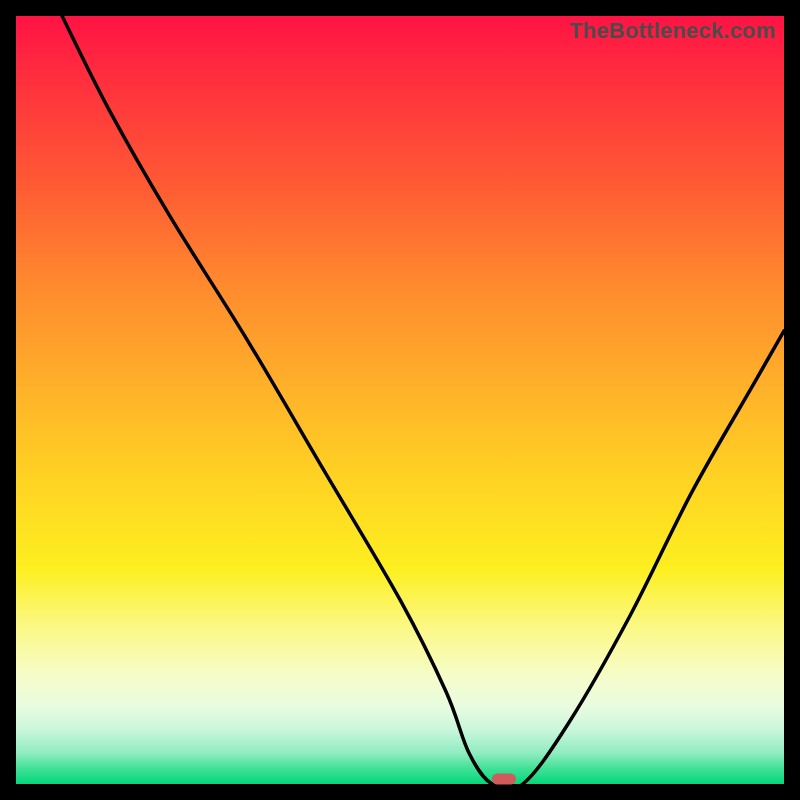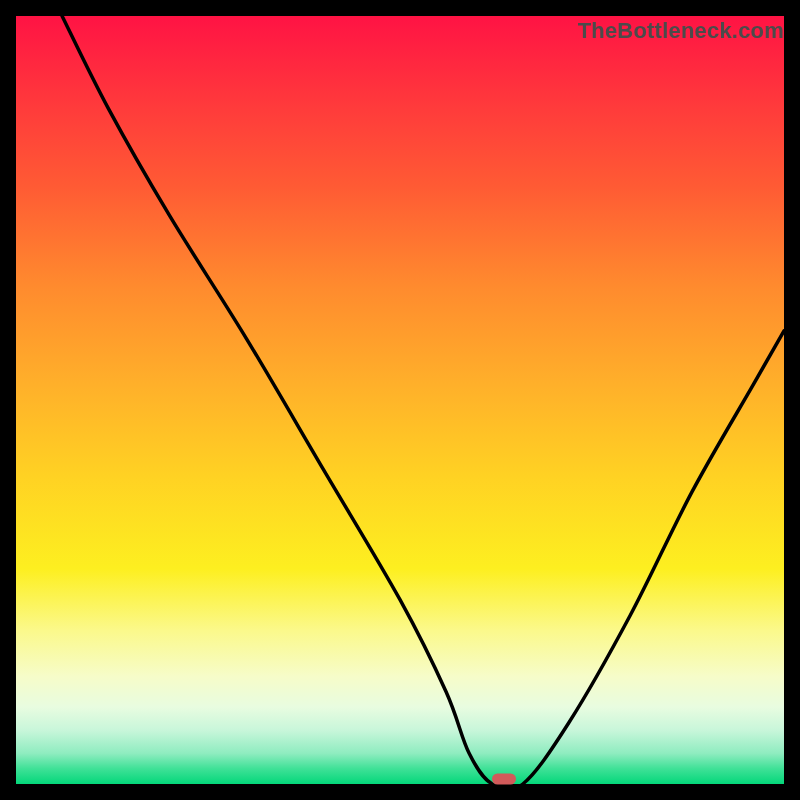--- a/index.html
+++ b/index.html
@@ -30,21 +30,21 @@
     #e8fce0 90%,
     #c8f6da 93%,
     #8fecc0 96%,
     #3fe197 98%,
     #04d77a 100%
   );
 }
 .credit {
   position: absolute;
   top: 2px;
-  right: 0;
+  right: 8px;
   font: 600 22px Arial, Helvetica, sans-serif;
   color: #4b4b4b;
   letter-spacing: 0.2px;
   user-select: none;
 }
 .marker {
   position: absolute;
   width: 24px;
   height: 11px;
   border-radius: 6px;

